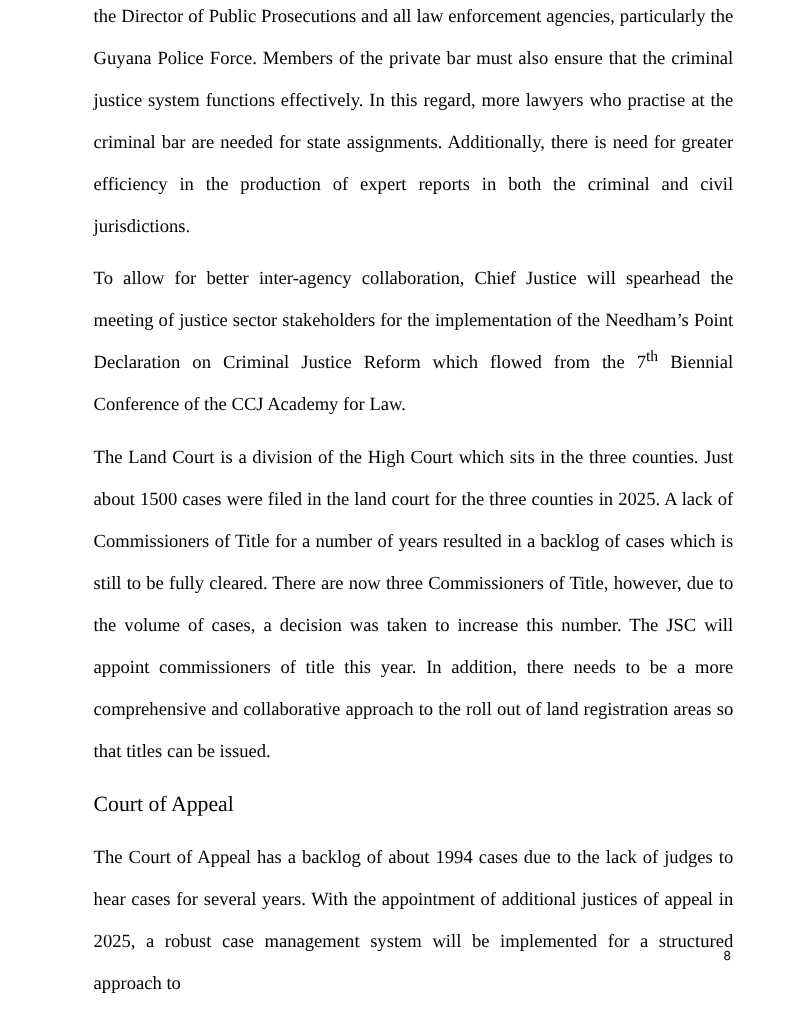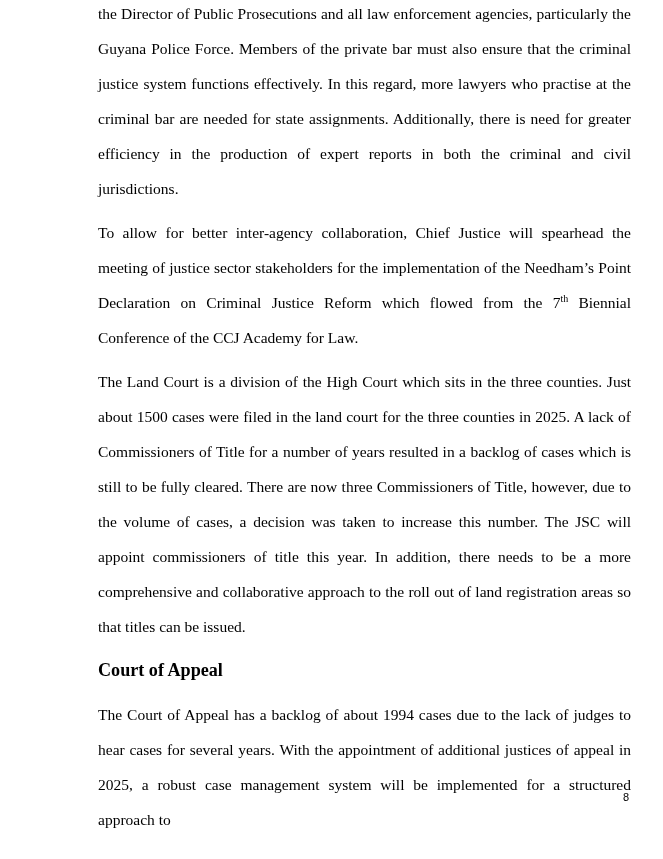--- a/index.html
+++ b/index.html
@@ -1,31 +1,31 @@
 <!DOCTYPE html>
 <html><head>
   <meta charset="utf-8">
   <style>
     html, body { margin: 0; padding: 0; background: #ffffff; }
     body { width: 663px; height: 859px; position: relative; overflow: hidden; }
     .page {
-      position: absolute; left: 0; top: 0; width: 537px; height: 859px; background: #fff; margin-left: 20px;
+      position: absolute; left: 0; top: 0; width: 537px; height: 859px; background: #fff;
     }
     .content {
       position: absolute; left: 78px; top: -4px; width: 533px;
       font-family: "Liberation Serif", serif; font-size: 15.5px; color: #000;
     }
     .para {
       margin: 0; line-height: 35px; text-align: justify; text-align-last: left;
     }
     .gap { height: 9px; }
     .heading {
-      margin: 0; font-weight: bold; line-height: 35px;
+      margin: 0; font-weight: normal; line-height: 35px;
     }
-    sup { font-size: 10px; line-height: 0; vertical-align: super; }
+    sup { font-size: 13px; line-height: 0; vertical-align: super; }
     .page-number {
       position: absolute; left: 603px; top: 791px;
       font-family: "Liberation Sans", sans-serif; font-size: 11px; color: #000;
     }
   </style>
 </head>
 <body>
 
 <div class="page">
   <div class="content">

